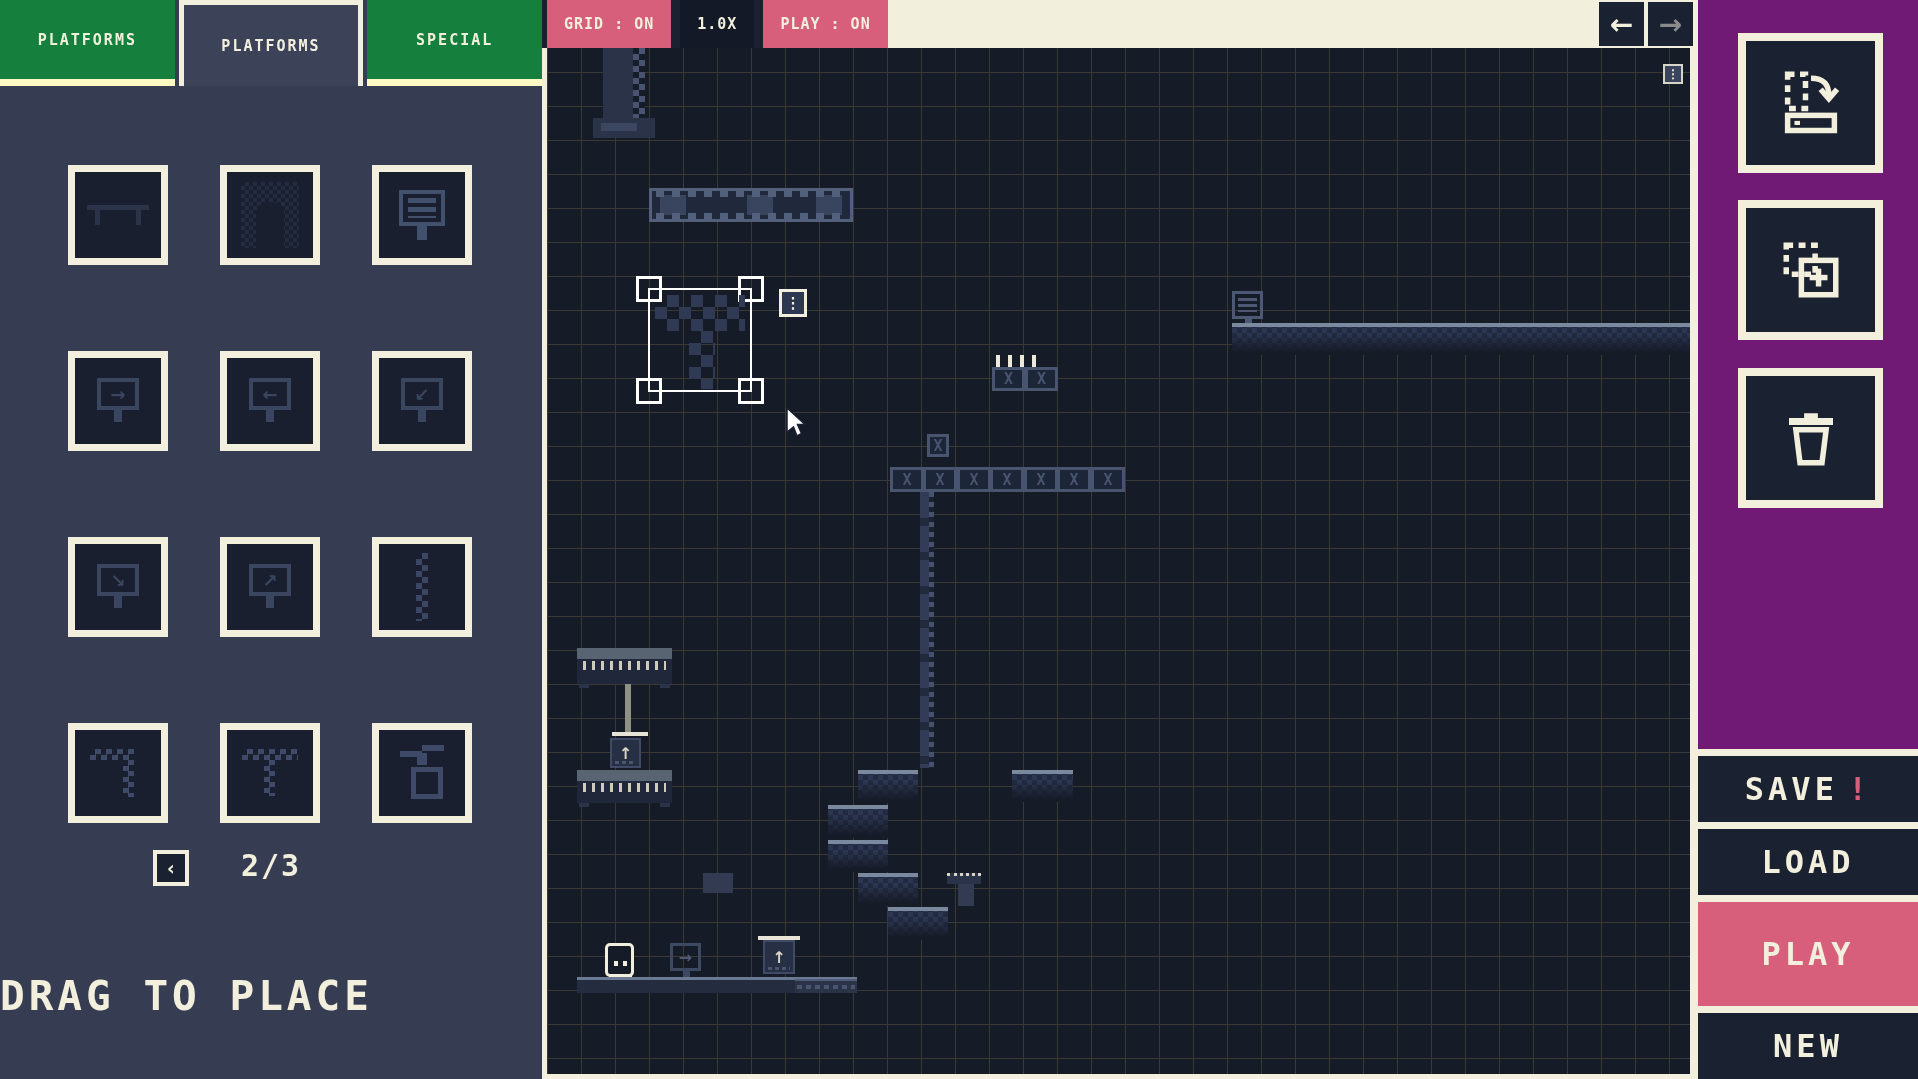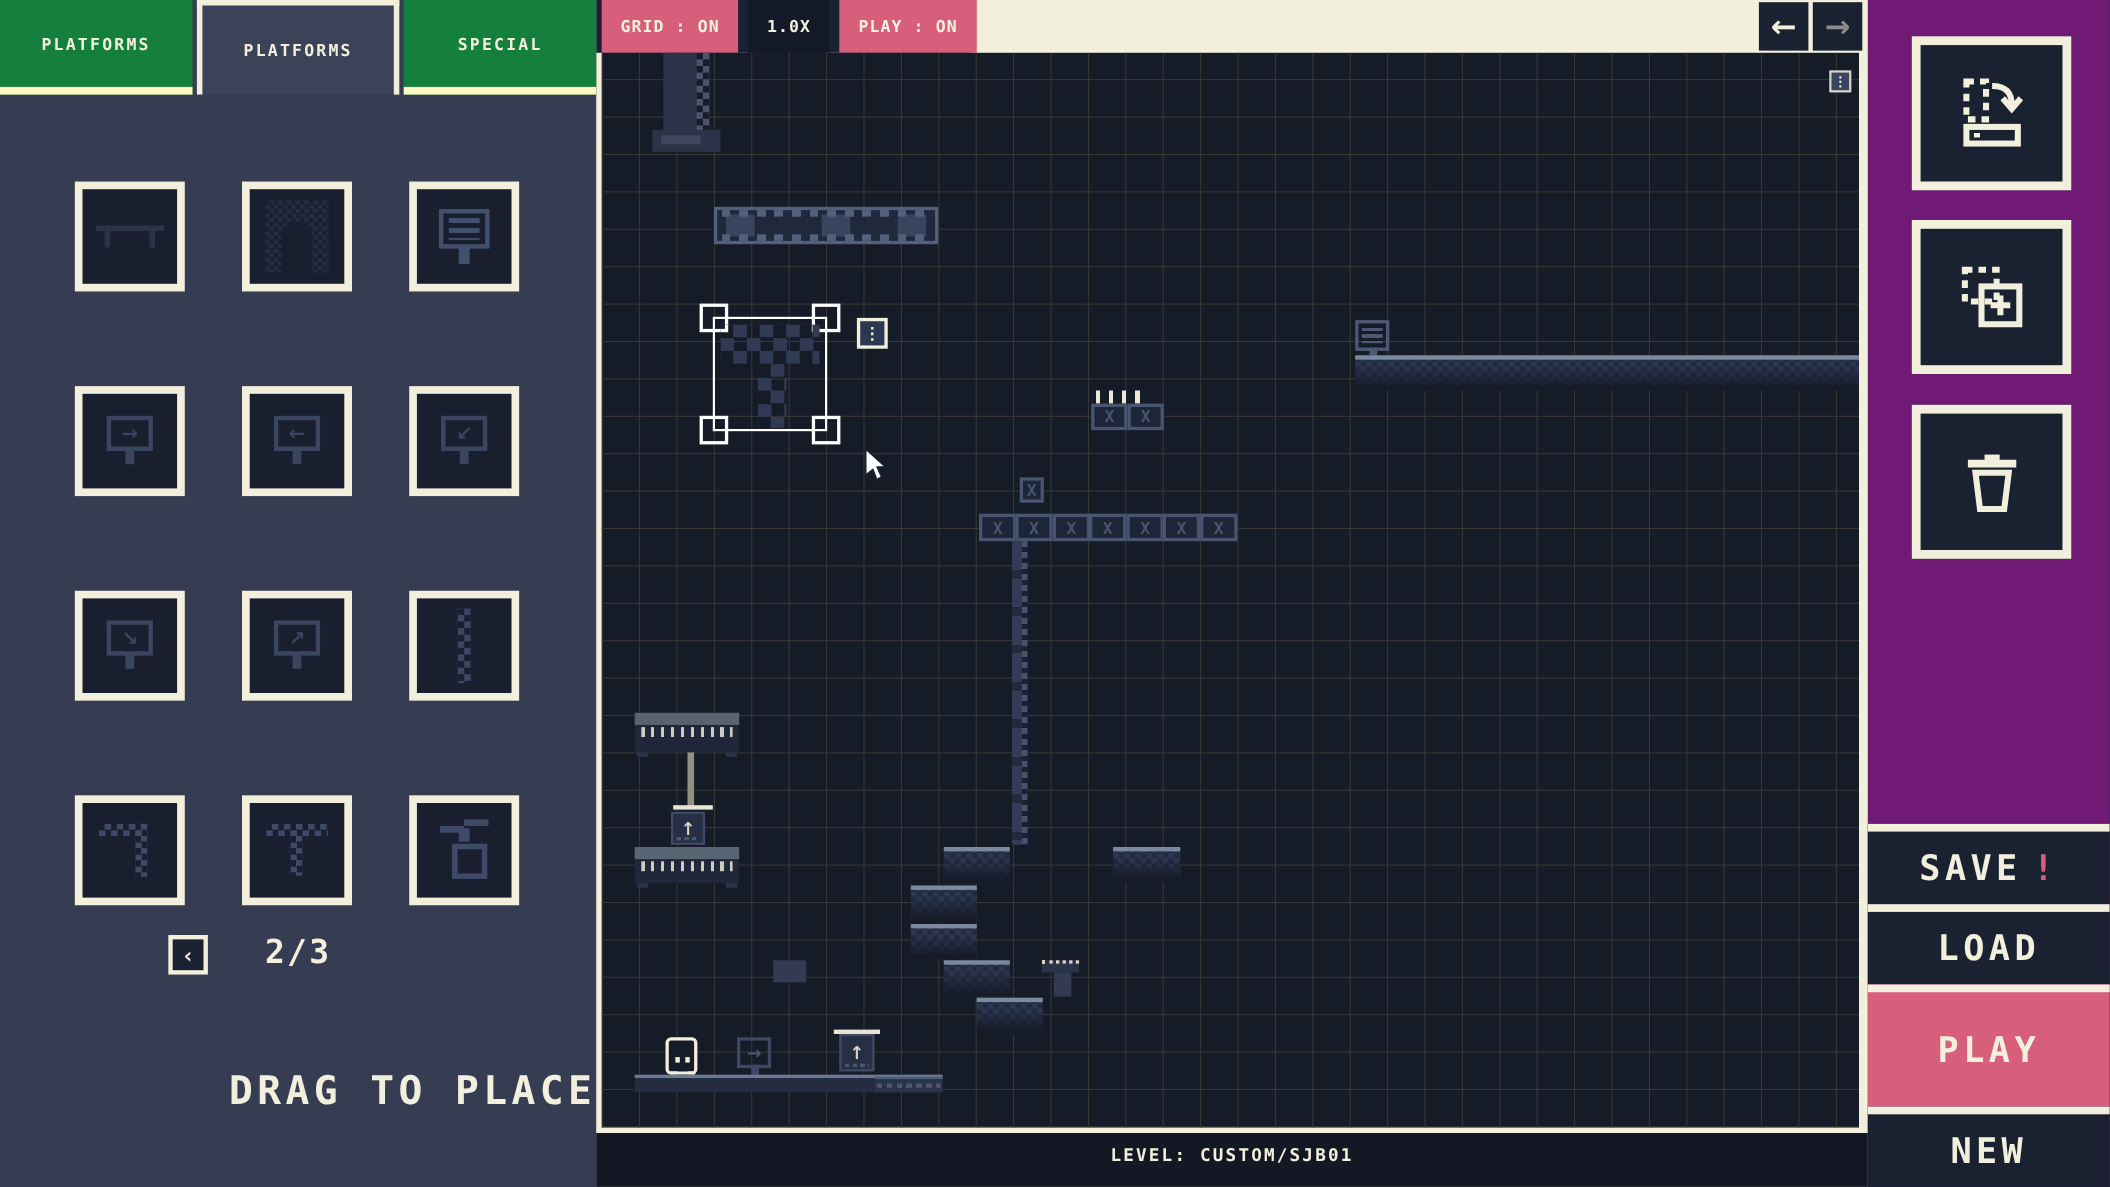--- a/index.html
+++ b/index.html
@@ -34,21 +34,21 @@
   .mini-vineT::before{content:"";position:absolute;top:8px;left:4px;width:56px;height:11px;background:repeating-conic-gradient(#3e4a68 0% 25%,transparent 0% 50%) 0 0/11px 11px}
   .mini-vineT::after{content:"";position:absolute;top:19px;left:26px;width:11px;height:36px;background:repeating-conic-gradient(#3e4a68 0% 25%,transparent 0% 50%) 0 0/11px 11px}
   .mini-vineLantern{width:52px;height:64px;background:
     linear-gradient(#3e4a68,#3e4a68) 50% 12px/10px 12px no-repeat,
     repeating-conic-gradient(#3e4a68 0% 25%,transparent 0% 50%) 4px 4px/11px 11px no-repeat;
     background-size:10px 12px,44px 12px}
   .mini-vineLantern::after{content:"";position:absolute;left:50%;top:26px;margin-left:-11px;width:22px;height:22px;border:5px solid #3e4a68}
   .pager{position:absolute;top:848px;left:0;width:100%;height:40px}
   .pager-btn{position:absolute;left:153px;top:2px;width:36px;height:36px;border:4px solid #f3efdd;background:#1a2130;color:#f3efdd;display:flex;align-items:center;justify-content:center;font-size:20px;cursor:pointer}
   .pager-label{position:absolute;left:0;right:0;top:0;text-align:center;font-size:30px;letter-spacing:2px}
-  .hint{position:absolute;top:972px;width:100%;text-align:right;font-size:36px;letter-spacing:4px}
+  .hint{position:absolute;top:972px;width:100%;text-align:left;font-size:41px;letter-spacing:4px}
 
   
   .main{width:1156px;flex:none;display:flex;flex-direction:column;background:#f3efdd}
   .topbar{height:48px;flex:none;position:relative;background:#f3efdd}
   .topbar-dark{position:absolute;left:0;top:0;width:340px;height:48px;background:#1a2130;display:flex;gap:9px;padding-left:5px}
   .badge{height:48px;display:flex;align-items:center;justify-content:center;font-size:15px;letter-spacing:1px;padding:0 17px;white-space:nowrap}
   .badge.pink{background:#d75f7b}
   .badge.dark{background:#141927}
   .history{position:absolute;right:5px;top:2px;display:flex;gap:4px}
   .hist-btn{width:45px;height:44px;background:#1a2130;display:flex;align-items:center;justify-content:center;font-family:"DejaVu Sans",sans-serif;font-size:28px;cursor:pointer}
@@ -243,23 +243,20 @@
           <div class="sprite sp-plain" style="left: 156px; top: 825px; width: 30px; height: 20px;"></div>
           <div class="sprite sp-char" style="left: 58px; top: 895px; width: 29px; height: 34px;"></div>
           <div class="sprite sp-sign" data-glyph="→" style="left: 123px; top: 895px; width: 31px; height: 28px;"></div>
           <div class="sprite sp-topline" style="left: 211px; top: 888px; width: 42px; height: 4px;"></div>
           <div class="sprite sp-mech" data-glyph="↑" style="left: 216px; top: 892px; width: 32px; height: 34px;"></div>
           <div class="sprite sp-floor" style="left: 30px; top: 929px; width: 280px; height: 16px;"></div>
           <div class="sprite sp-floorDash" style="left: 248px; top: 931px; width: 62px; height: 14px;"></div>
         </div>
     </div>
 
-    <div class="statusbar">
-      <span>LEVEL: CUSTOM/SJB01</span>
-    </div>
   </div>
 
   <div class="right">
     <div class="toolbtn" style="top:33px">
       <svg width="66" height="66" viewBox="0 0 48 48" fill="none" stroke="#f3efdd" stroke-width="4">
         <rect x="7" y="3" width="13" height="25" stroke-dasharray="5 4"></rect>
         <path d="M24 6 C34 6 37 11 37 19"></path>
         <path d="M31 14 L37 21 L43 14"></path>
         <rect x="7" y="33" width="34" height="11"></rect>
         <line x1="12" y1="38.5" x2="16" y2="38.5" stroke-width="3"></line>

